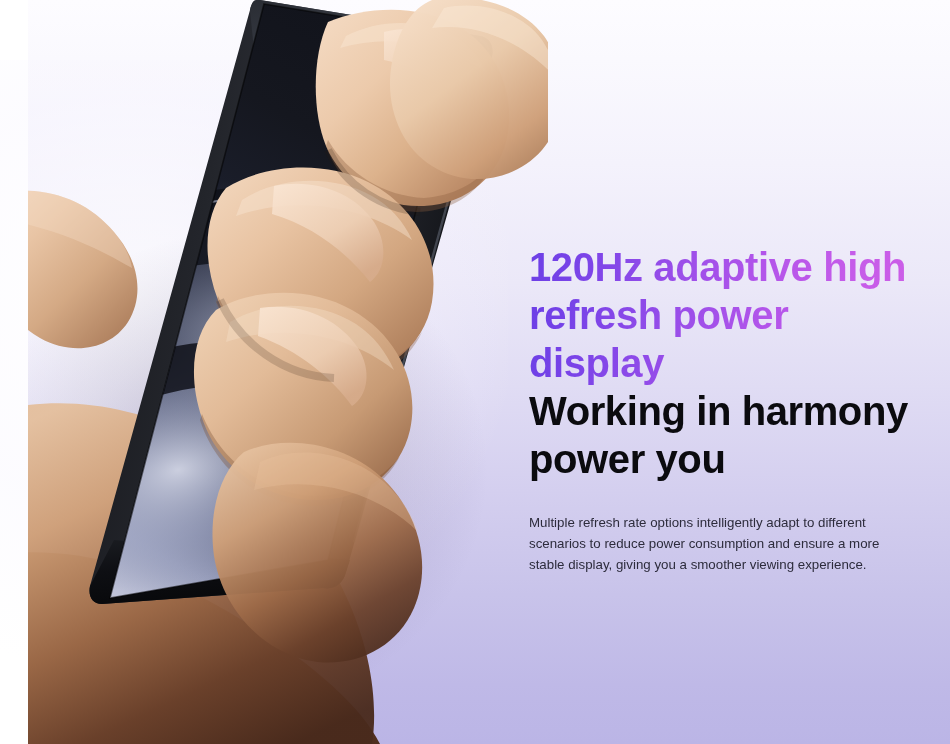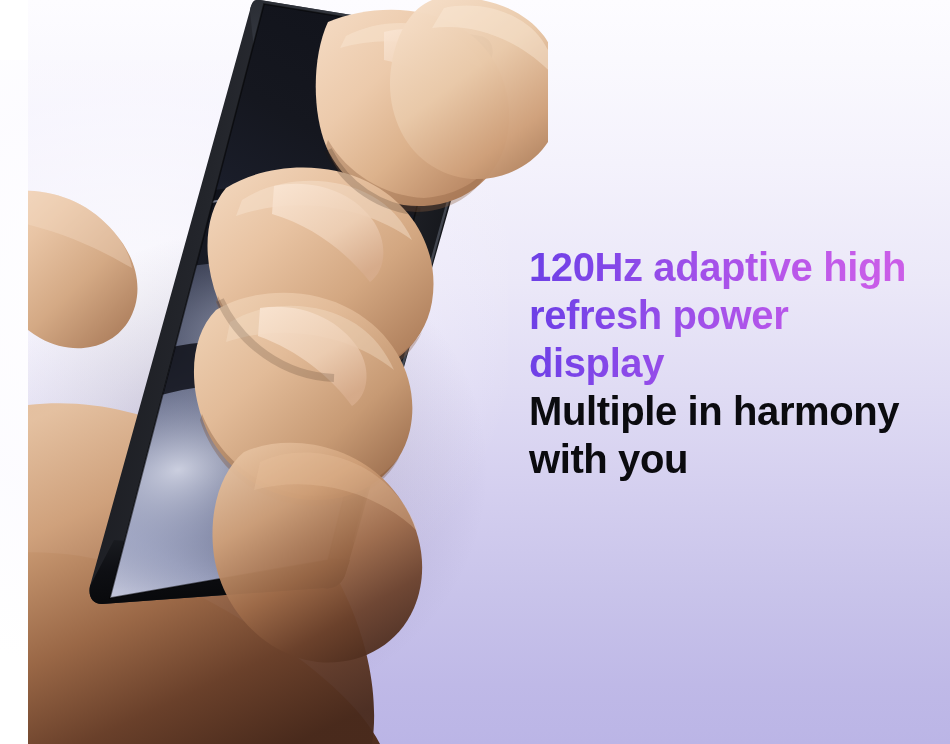--- a/index.html
+++ b/index.html
@@ -342,19 +342,20 @@
       <path d="M300,150 C318,186 352,208 392,212" fill="none" stroke="#2a1a10" stroke-opacity="0.2" stroke-width="8"></path>
       <path d="M192,300 C212,344 256,376 306,378" fill="none" stroke="#2a1a10" stroke-opacity="0.18" stroke-width="8"></path>
     </svg>
   </div>
 
   <div id="copy">
 
     <h1 class="headline">
       <span class="grad">120Hz adaptive high</span>
       <span class="grad">refresh power display</span>
-      <span class="dark">Multiple in harmony</span>
-      <span class="dark">with you</span>
+      <span class="dark">Working in harmony</span>
+      <span class="dark">power you</span>
     </h1>
 
+    <p class="body-copy">Multiple refresh rate options intelligently adapt to different scenarios to reduce power consumption and ensure a more stable display, giving you a smoother viewing experience.</p>
 
   </div>
 </div>
 
 </body></html>

